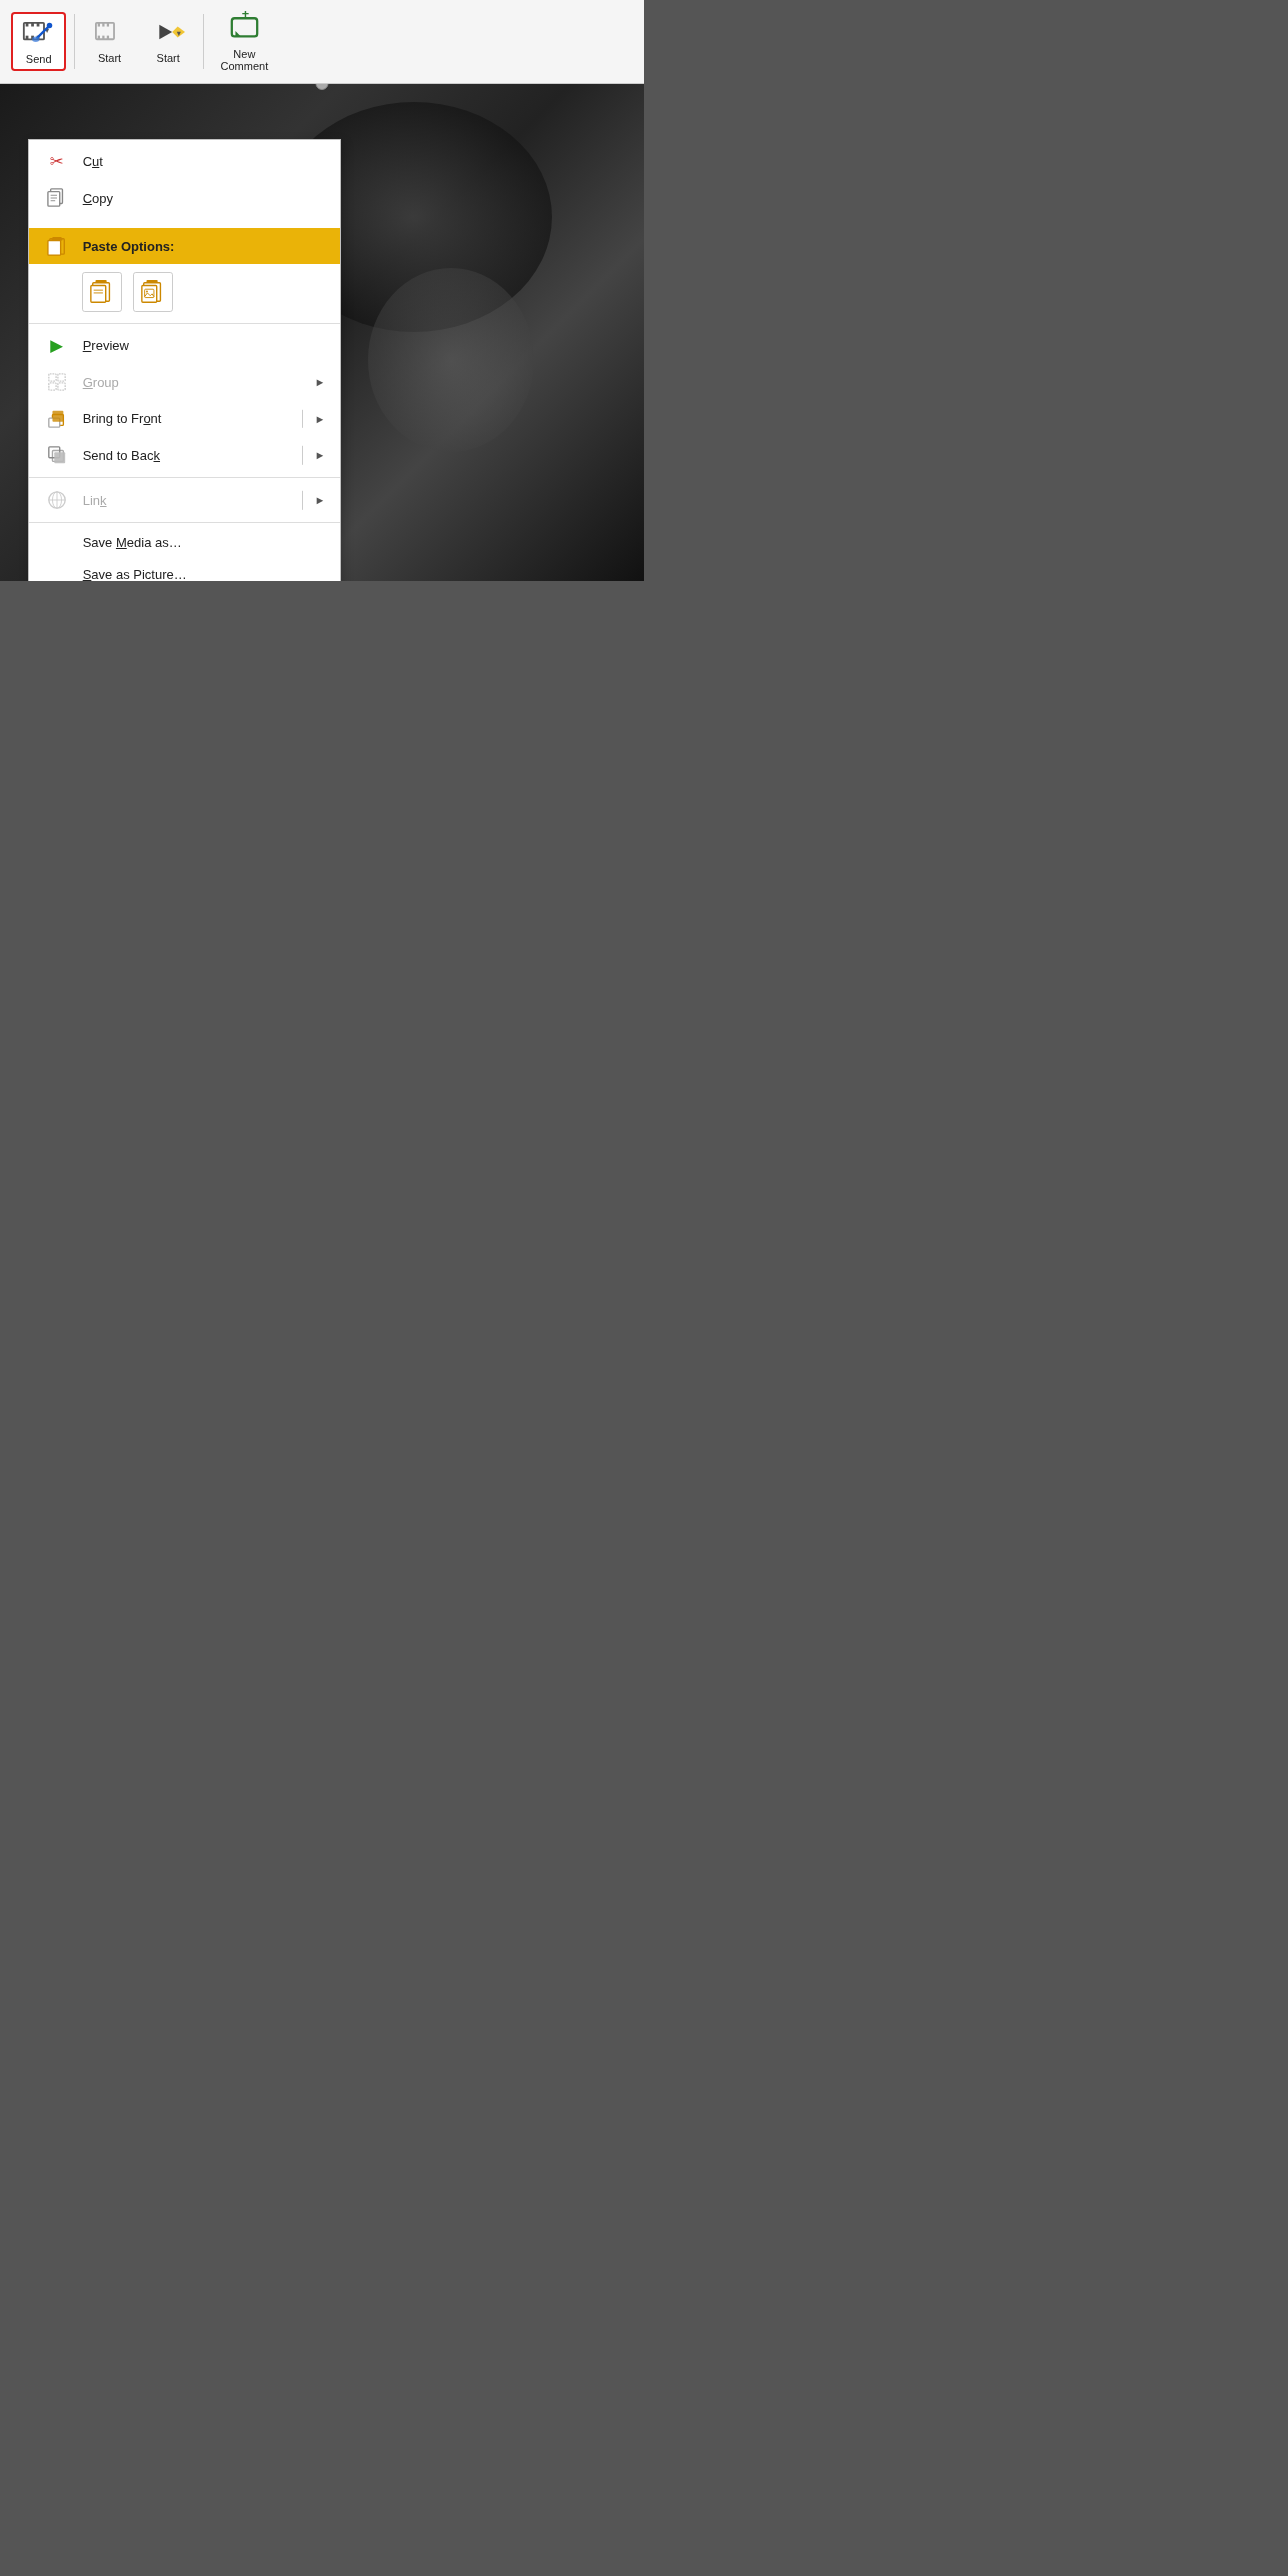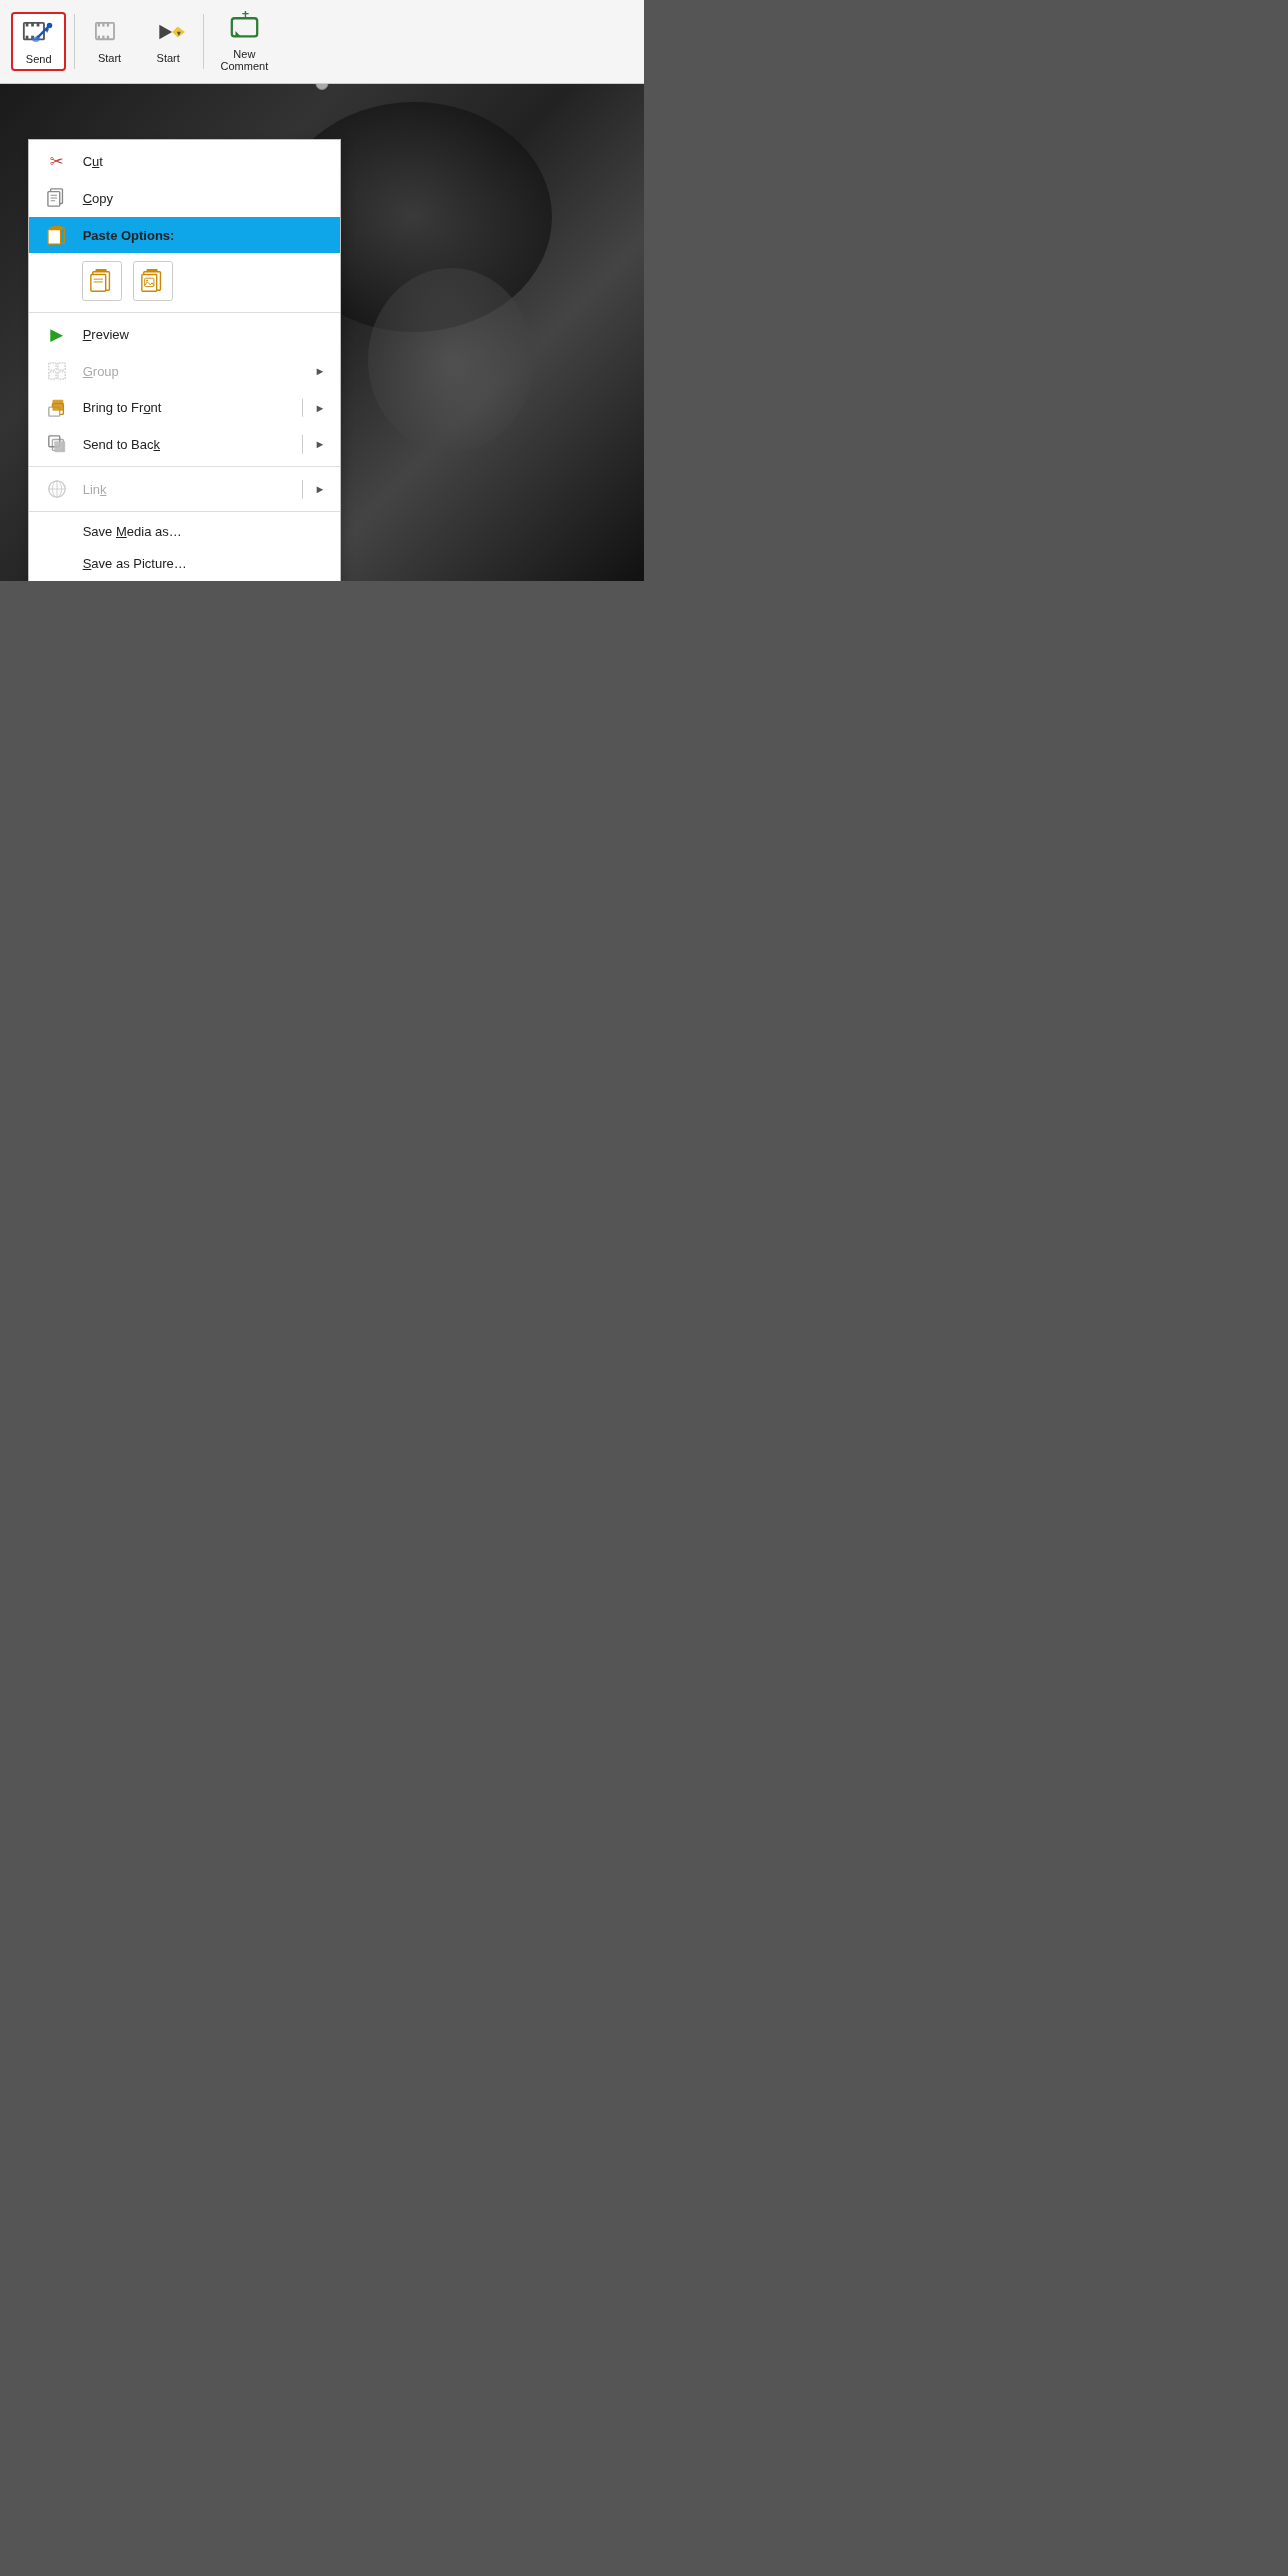--- a/index.html
+++ b/index.html
@@ -110,22 +110,23 @@
       align-items: center;
       padding: 8.3px 14.7px;
       cursor: pointer;
       gap: 13px;
       font-size: 14.7px;
       color: #222;
       position: relative;
     }
 
     .menu-item.highlighted {
-      background: #0ea5e9;
+      background: #eab308;
       font-weight: bold;
+      margin-top: 11px;
     }
 
     .menu-item.disabled {
       color: #aaa;
       cursor: default;
     }
 
     .menu-icon {
       width: 26px;
       display: flex;

